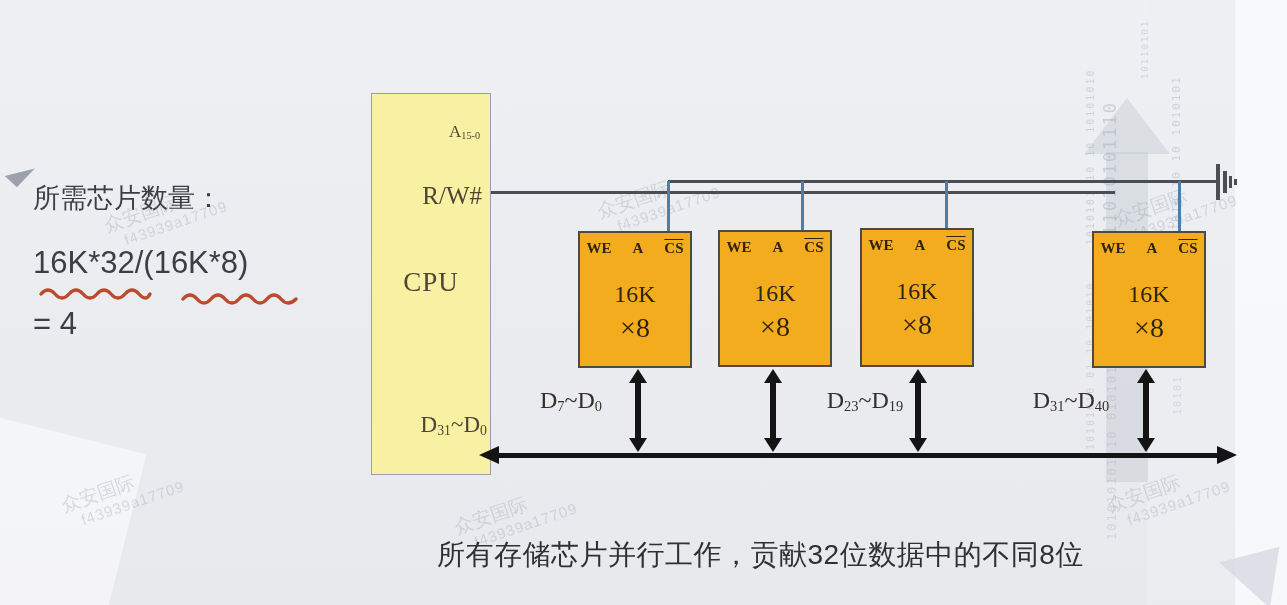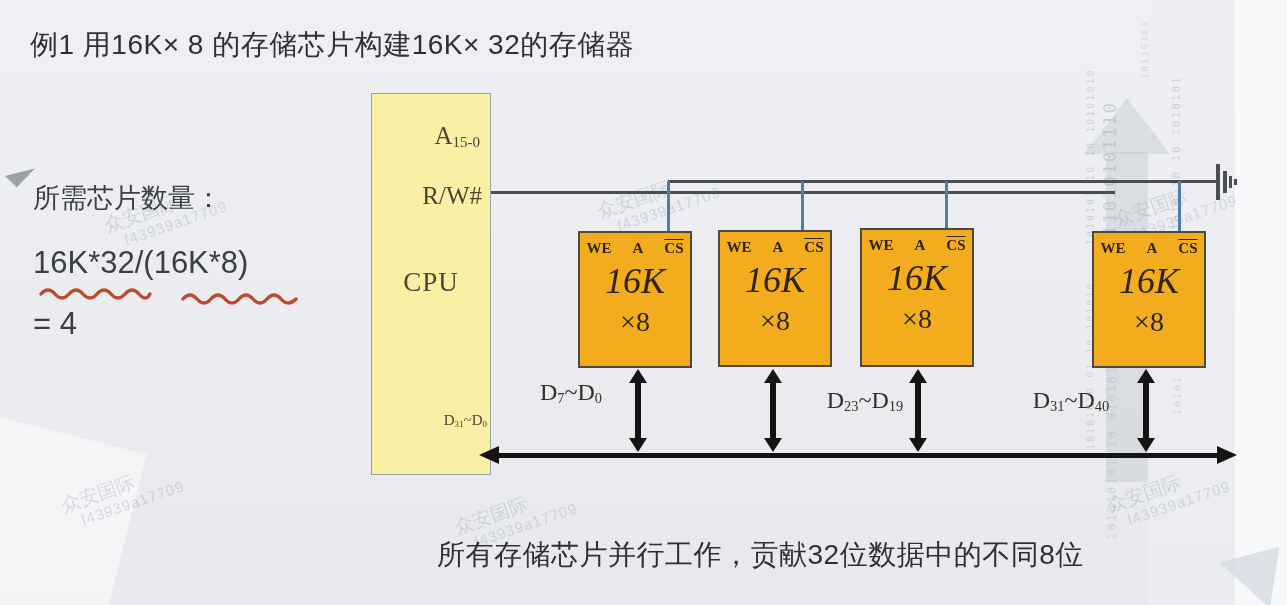--- a/index.html
+++ b/index.html
@@ -25,21 +25,21 @@
   
   .cpu-box{
     background:#F8F0A3; border:1.5px solid #9aa0a6; box-sizing:border-box;
     color:#4d4435;
   }
   .chip{
     background:#F3AC1D; border:2px solid #4e4a42; box-sizing:border-box;
     color:#2e2410; text-align:center;
   }
   .chip .pins{display:flex; justify-content:center; gap:21px; font-size:15px; margin-top:7px; font-weight:bold;}
-  .chip .cap1{font-size:36px; margin-top:3px;font-style:italic;}
+  .chip .cap1{font-size:24px; margin-top:24px;}
   .chip .cap2{font-size:28px; margin-top:4px;}
   .ov{text-decoration:overline;}
   .ssub{font-size:.6em; vertical-align:-0.22em; letter-spacing:0;}
   .wire{background:#4A4E54;}
   .bluewire{background:#4D7FA6;}
   .shaft{background:#141414;}
   .tri{width:0;height:0;}
   .buslabel{font-size:24px; color:#33302a; text-align:center;}
 </style>
 </head>
@@ -85,40 +85,39 @@
     <div>众安国际</div>
     <div class="wm2">f43939a17709</div>
   </div>
   <div class="abs wm" style="left:455px;top:498px;">
     <div>众安国际</div>
     <div class="wm2">f43939a17709</div>
   </div>
 
   <div class="abs tri" style="left:6px;top:172px;border-top:14px solid rgba(130,136,148,.75);border-left:9px solid transparent;border-right:22px solid transparent;transform:rotate(-14deg);"></div>
 
-  <div class="abs" style="left:30px;top:26px;font-size:28px;color:#2e3033;letter-spacing:.5px;">例1 用16K× 8 的存储芯片构建16K× 32的存储器</div>
 
   <div class="abs" style="left:33px;top:180px;font-size:27px;color:#3b3e43;">所需芯片数量：</div>
   <div class="abs" style="left:33px;top:245px;font-size:31px;color:#3b3e43;">16K*32/(16K*8)</div>
   <div class="abs" style="left:33px;top:306px;font-size:31px;color:#3b3e43;">= 4</div>
 
   <svg class="abs" style="left:38px;top:283px;" width="115" height="18" viewBox="0 0 115 18">
     <path d="M3,11 Q10,3 17,11 T31,11 T45,11 T59,11 T73,11 T87,11 T101,11 T112,11" fill="none" stroke="#BC4B2E" stroke-width="3.4" stroke-linecap="round"></path>
   </svg>
   <svg class="abs" style="left:180px;top:288px;" width="120" height="18" viewBox="0 0 120 18">
     <path d="M3,11 Q10,3 17,11 T31,11 T45,11 T59,11 T73,11 T87,11 T101,11 T116,11" fill="none" stroke="#BC4B2E" stroke-width="3.4" stroke-linecap="round"></path>
   </svg>
 
   <div class="abs cpu-box serif" style="left:371px;top:93px;width:120px;height:382px;">
-    <div class="abs" style="right:10px;top:28px;font-size:25px;">
+    <div class="abs" style="right:10px;top:28px;font-size:17px;">
       <span>A</span><span class="ssub">15-0</span>
     </div>
     <div class="abs" style="right:8px;top:88px;font-size:25px;margin-left:38px;">R/W#</div>
     <div class="abs" style="left:0;right:0;top:173px;text-align:center;font-size:27px;letter-spacing:1px;">CPU</div>
-    <div class="abs" style="right:3px;top:318px;font-size:15px;">
+    <div class="abs" style="right:3px;top:318px;font-size:23px;">
       <span>D</span><span class="ssub">31</span><span>~</span><span>D</span><span class="ssub">0</span>
     </div>
   </div>
 
   <div class="abs wire" style="left:491px;top:191px;width:624px;height:3px;"></div>
 
   <div class="abs wire" style="left:668px;top:180px;width:550px;height:3px;"></div>
 
   <div class="abs bluewire" style="left:667px;top:181px;width:3px;height:52px;"></div>
   <div class="abs bluewire" style="left:801px;top:181px;width:3px;height:52px;"></div>
@@ -187,21 +186,21 @@
   <div>
     <div class="abs tri" style="left:1137px;top:369px;border-left:9px solid transparent;border-right:9px solid transparent;border-bottom:14px solid #141414;"></div>
     <div class="abs shaft" style="left:1143px;top:381px;width:6px;height:58px;"></div>
     <div class="abs tri" style="left:1137px;top:438px;border-left:9px solid transparent;border-right:9px solid transparent;border-top:14px solid #141414;"></div>
   </div>
 
   <div class="abs shaft" style="left:497px;top:453px;width:722px;height:5px;"></div>
   <div class="abs tri" style="left:479px;top:446px;border-top:9.5px solid transparent;border-bottom:9.5px solid transparent;border-right:20px solid #141414;"></div>
   <div class="abs tri" style="left:1217px;top:446px;border-top:9.5px solid transparent;border-bottom:9.5px solid transparent;border-left:20px solid #141414;"></div>
 
-  <div class="abs buslabel serif" style="left:515px;top:379px;width:112px;">
+  <div class="abs buslabel serif" style="left:515px;top:387px;width:112px;">
     <span>D</span><span class="ssub">7</span><span>~</span><span>D</span><span class="ssub">0</span>
   </div>
   <div class="abs buslabel serif" style="left:802px;top:387px;width:126px;">
     <span>D</span><span class="ssub">23</span><span>~</span><span>D</span><span class="ssub">19</span>
   </div>
   <div class="abs buslabel serif" style="left:1008px;top:387px;width:126px;">
     <span>D</span><span class="ssub">31</span><span>~</span><span>D</span><span class="ssub">40</span>
   </div>
 
   <div class="abs" style="left:437px;top:536px;font-size:28px;color:#2e3033;letter-spacing:.5px;">所有存储芯片并行工作，贡献32位数据中的不同8位</div>

